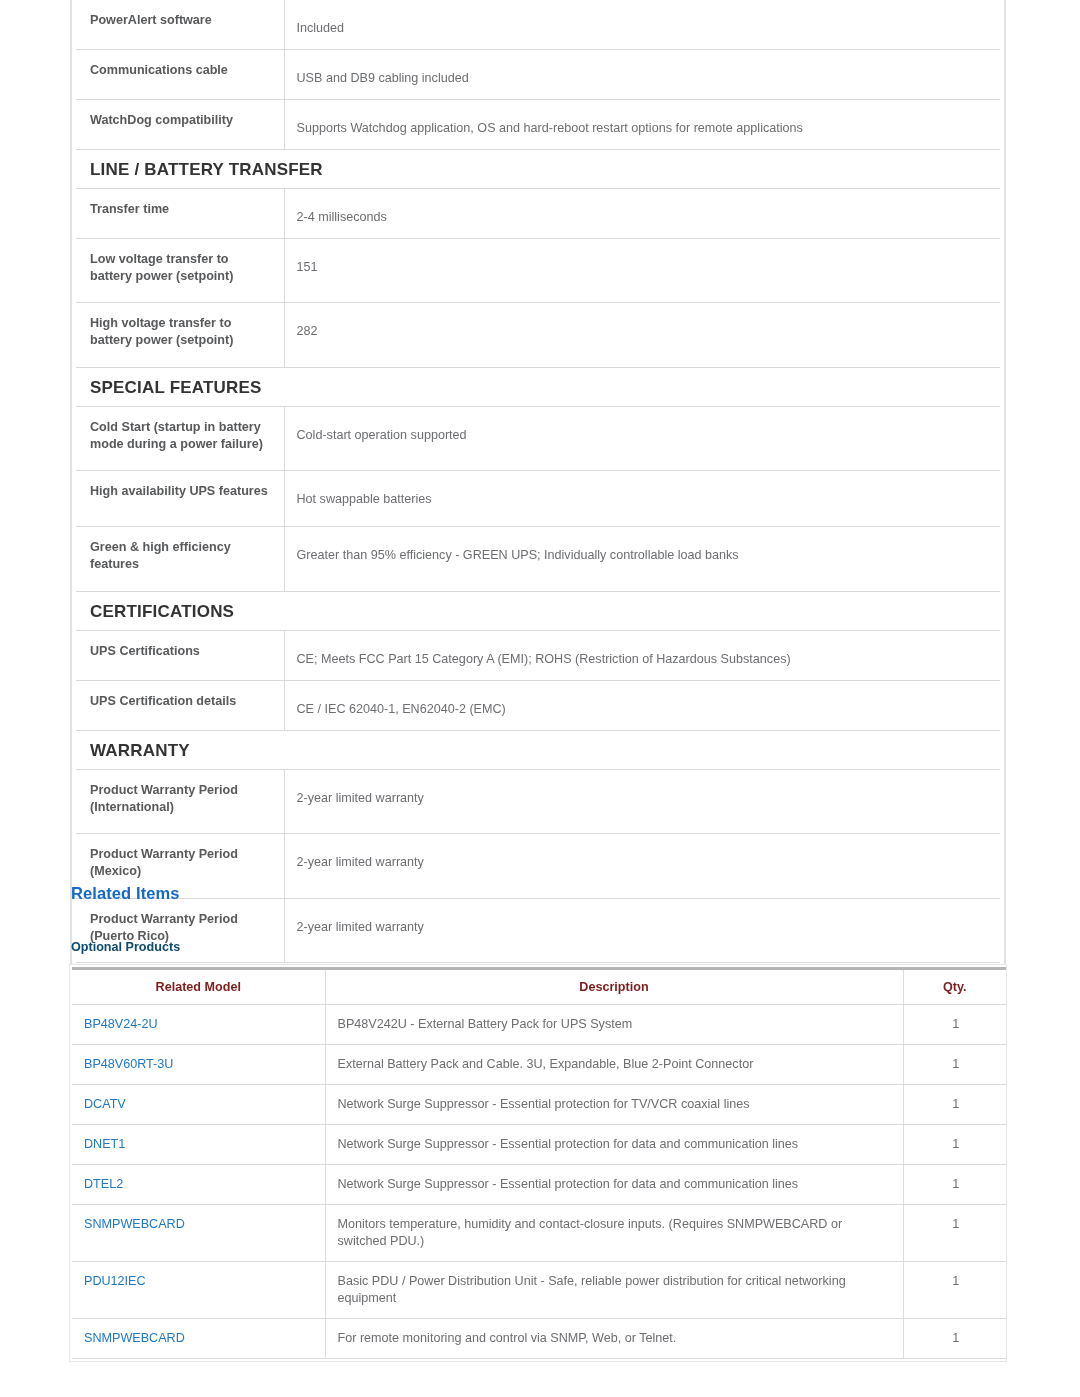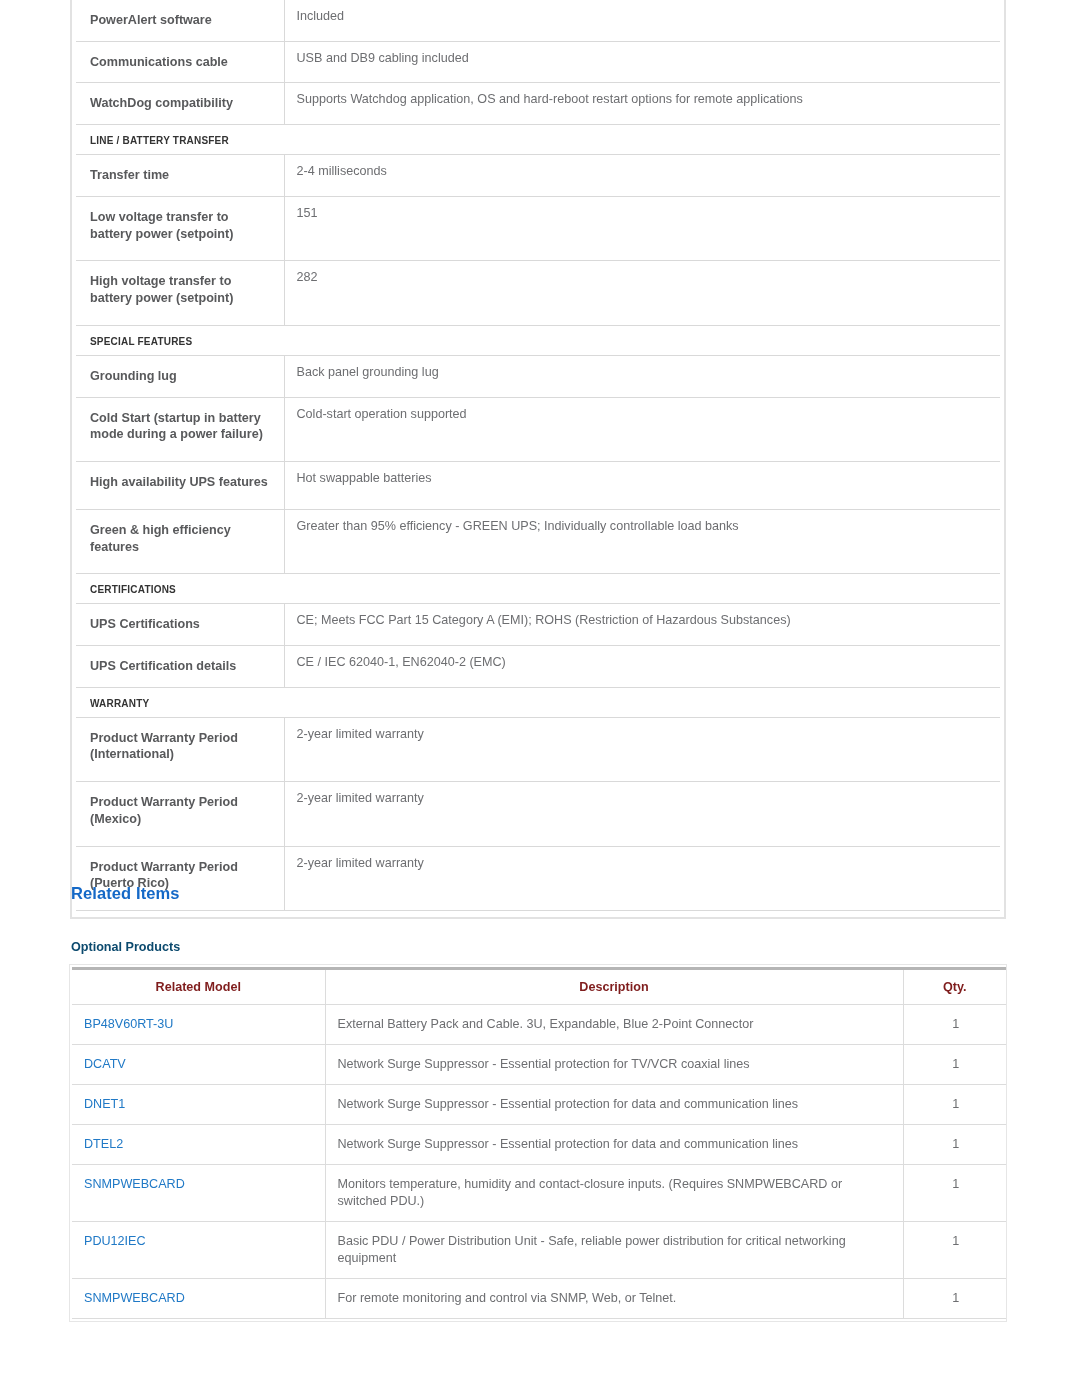--- a/index.html
+++ b/index.html
@@ -50,35 +50,35 @@
     font-size: 12.6px;
     font-weight: bold;
     line-height: 1.33;
     color: #58595b;
     border-bottom: 1px solid #d9d9d9;
     border-right: 1px solid #d9d9d9;
   }
 
   table.spec td.val {
     vertical-align: top;
-    padding: 8px 10px 12px 12px;
+    padding: 20px 10px 12px 12px;
     font-size: 12.6px;
     font-weight: normal;
     line-height: 1.35;
     color: #6d6e71;
     border-bottom: 1px solid #d9d9d9;
   }
   table.spec tr.tall2 td.lbl,
   table.spec tr.tall2 td.val {
     padding-bottom: 18px;
   }
 
   table.spec td.section {
     padding: 10px 10px 8px 14px;
-    font-size: 10px;
+    font-size: 17px;
     font-weight: bold;
     letter-spacing: 0.2px;
     color: #333333;
     border-bottom: 1px solid #d9d9d9;
     border-right: 0;
   }
 
   
   .related-head {
     position: absolute;
@@ -186,24 +186,20 @@
           <tr class="tall2">
             <td class="lbl">Low voltage transfer to battery power (setpoint)</td>
             <td class="val">151</td>
           </tr>
           <tr class="tall2">
             <td class="lbl">High voltage transfer to battery power (setpoint)</td>
             <td class="val">282</td>
           </tr>
           <tr>
             <td class="section" colspan="2">SPECIAL FEATURES</td>
-          </tr>
-          <tr>
-            <td class="lbl">Grounding lug</td>
-            <td class="val">Back panel grounding lug</td>
           </tr>
           <tr class="tall2">
             <td class="lbl">Cold Start (startup in battery mode during a power failure)</td>
             <td class="val">Cold-start operation supported</td>
           </tr>
           <tr class="tall2">
             <td class="lbl">High availability UPS features</td>
             <td class="val">Hot swappable batteries</td>
           </tr>
           <tr class="tall2">
@@ -253,20 +249,25 @@
       </colgroup>
       <thead>
         <tr>
           <th>Related Model</th>
           <th>Description</th>
           <th>Qty.</th>
         </tr>
       </thead>
       <tbody id="related-body">
           <tr>
+            <td class="model"><span class="lnk">BP48V24-2U</span></td>
+            <td class="desc">BP48V242U - External Battery Pack for UPS System</td>
+            <td class="qty">1</td>
+          </tr>
+          <tr>
             <td class="model"><span class="lnk">BP48V60RT-3U</span></td>
             <td class="desc">External Battery Pack and Cable. 3U, Expandable, Blue 2-Point Connector</td>
             <td class="qty">1</td>
           </tr>
           <tr>
             <td class="model"><span class="lnk">DCATV</span></td>
             <td class="desc">Network Surge Suppressor - Essential protection for TV/VCR coaxial lines</td>
             <td class="qty">1</td>
           </tr>
           <tr>

